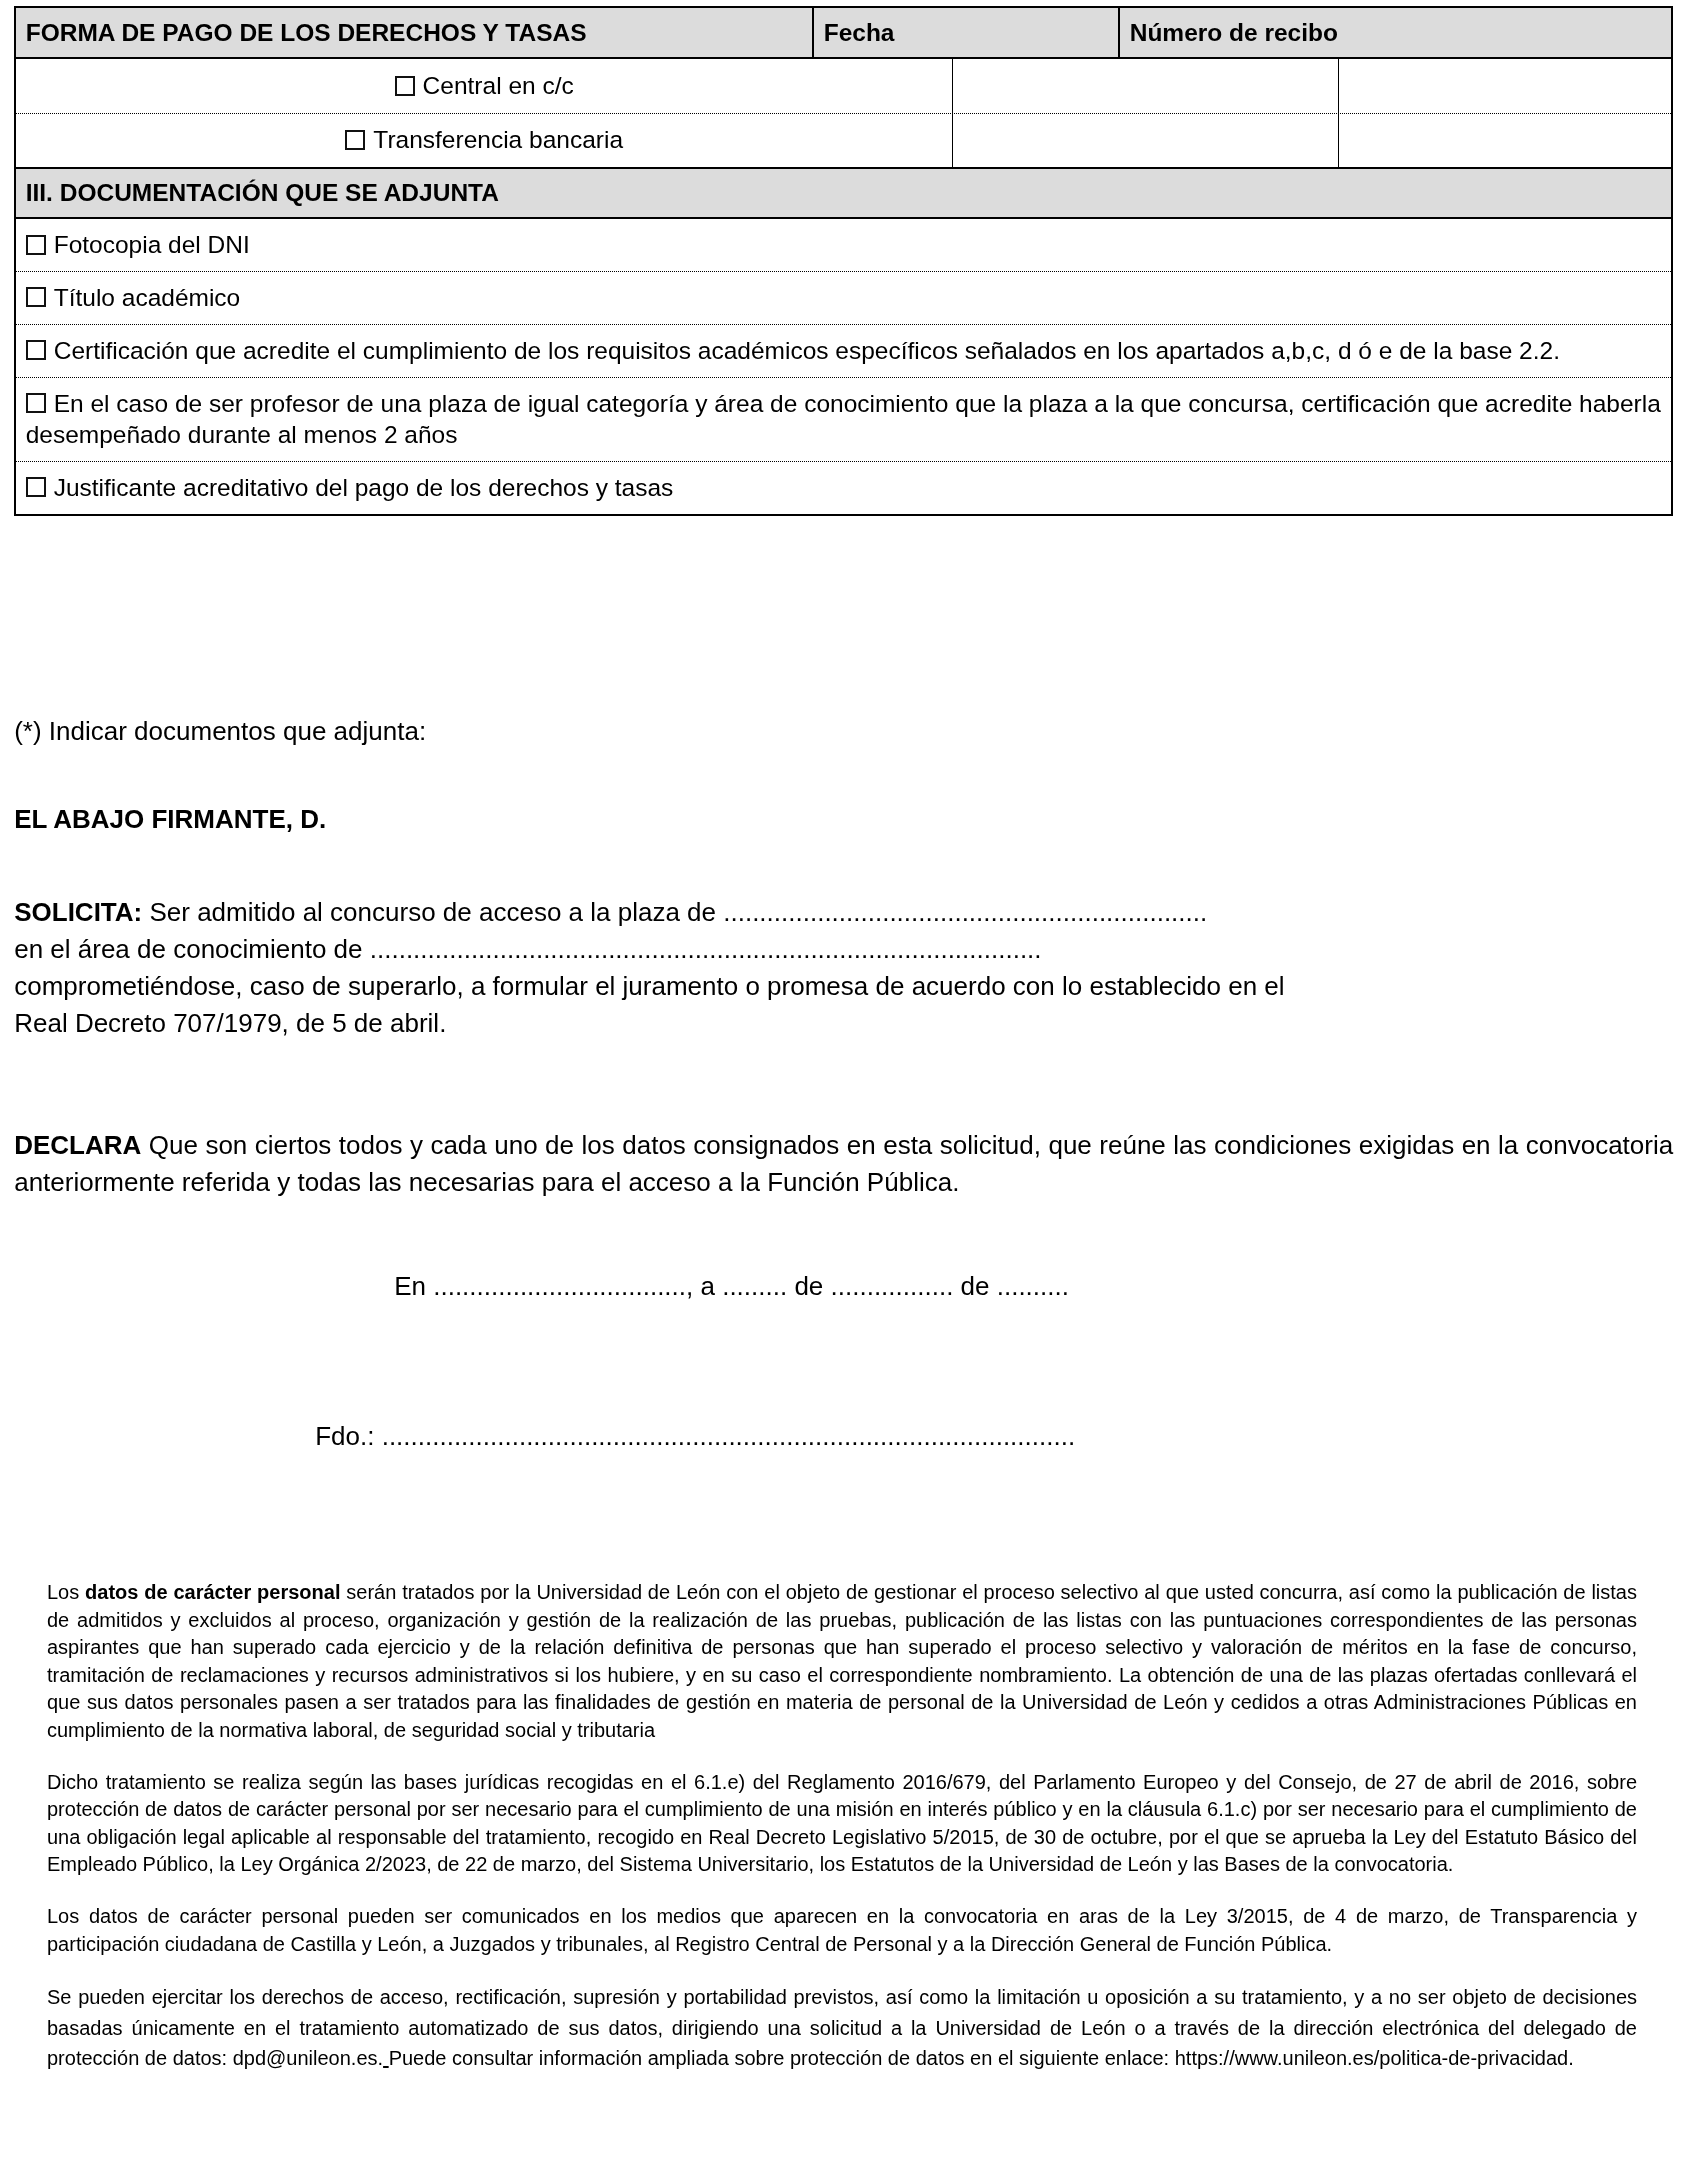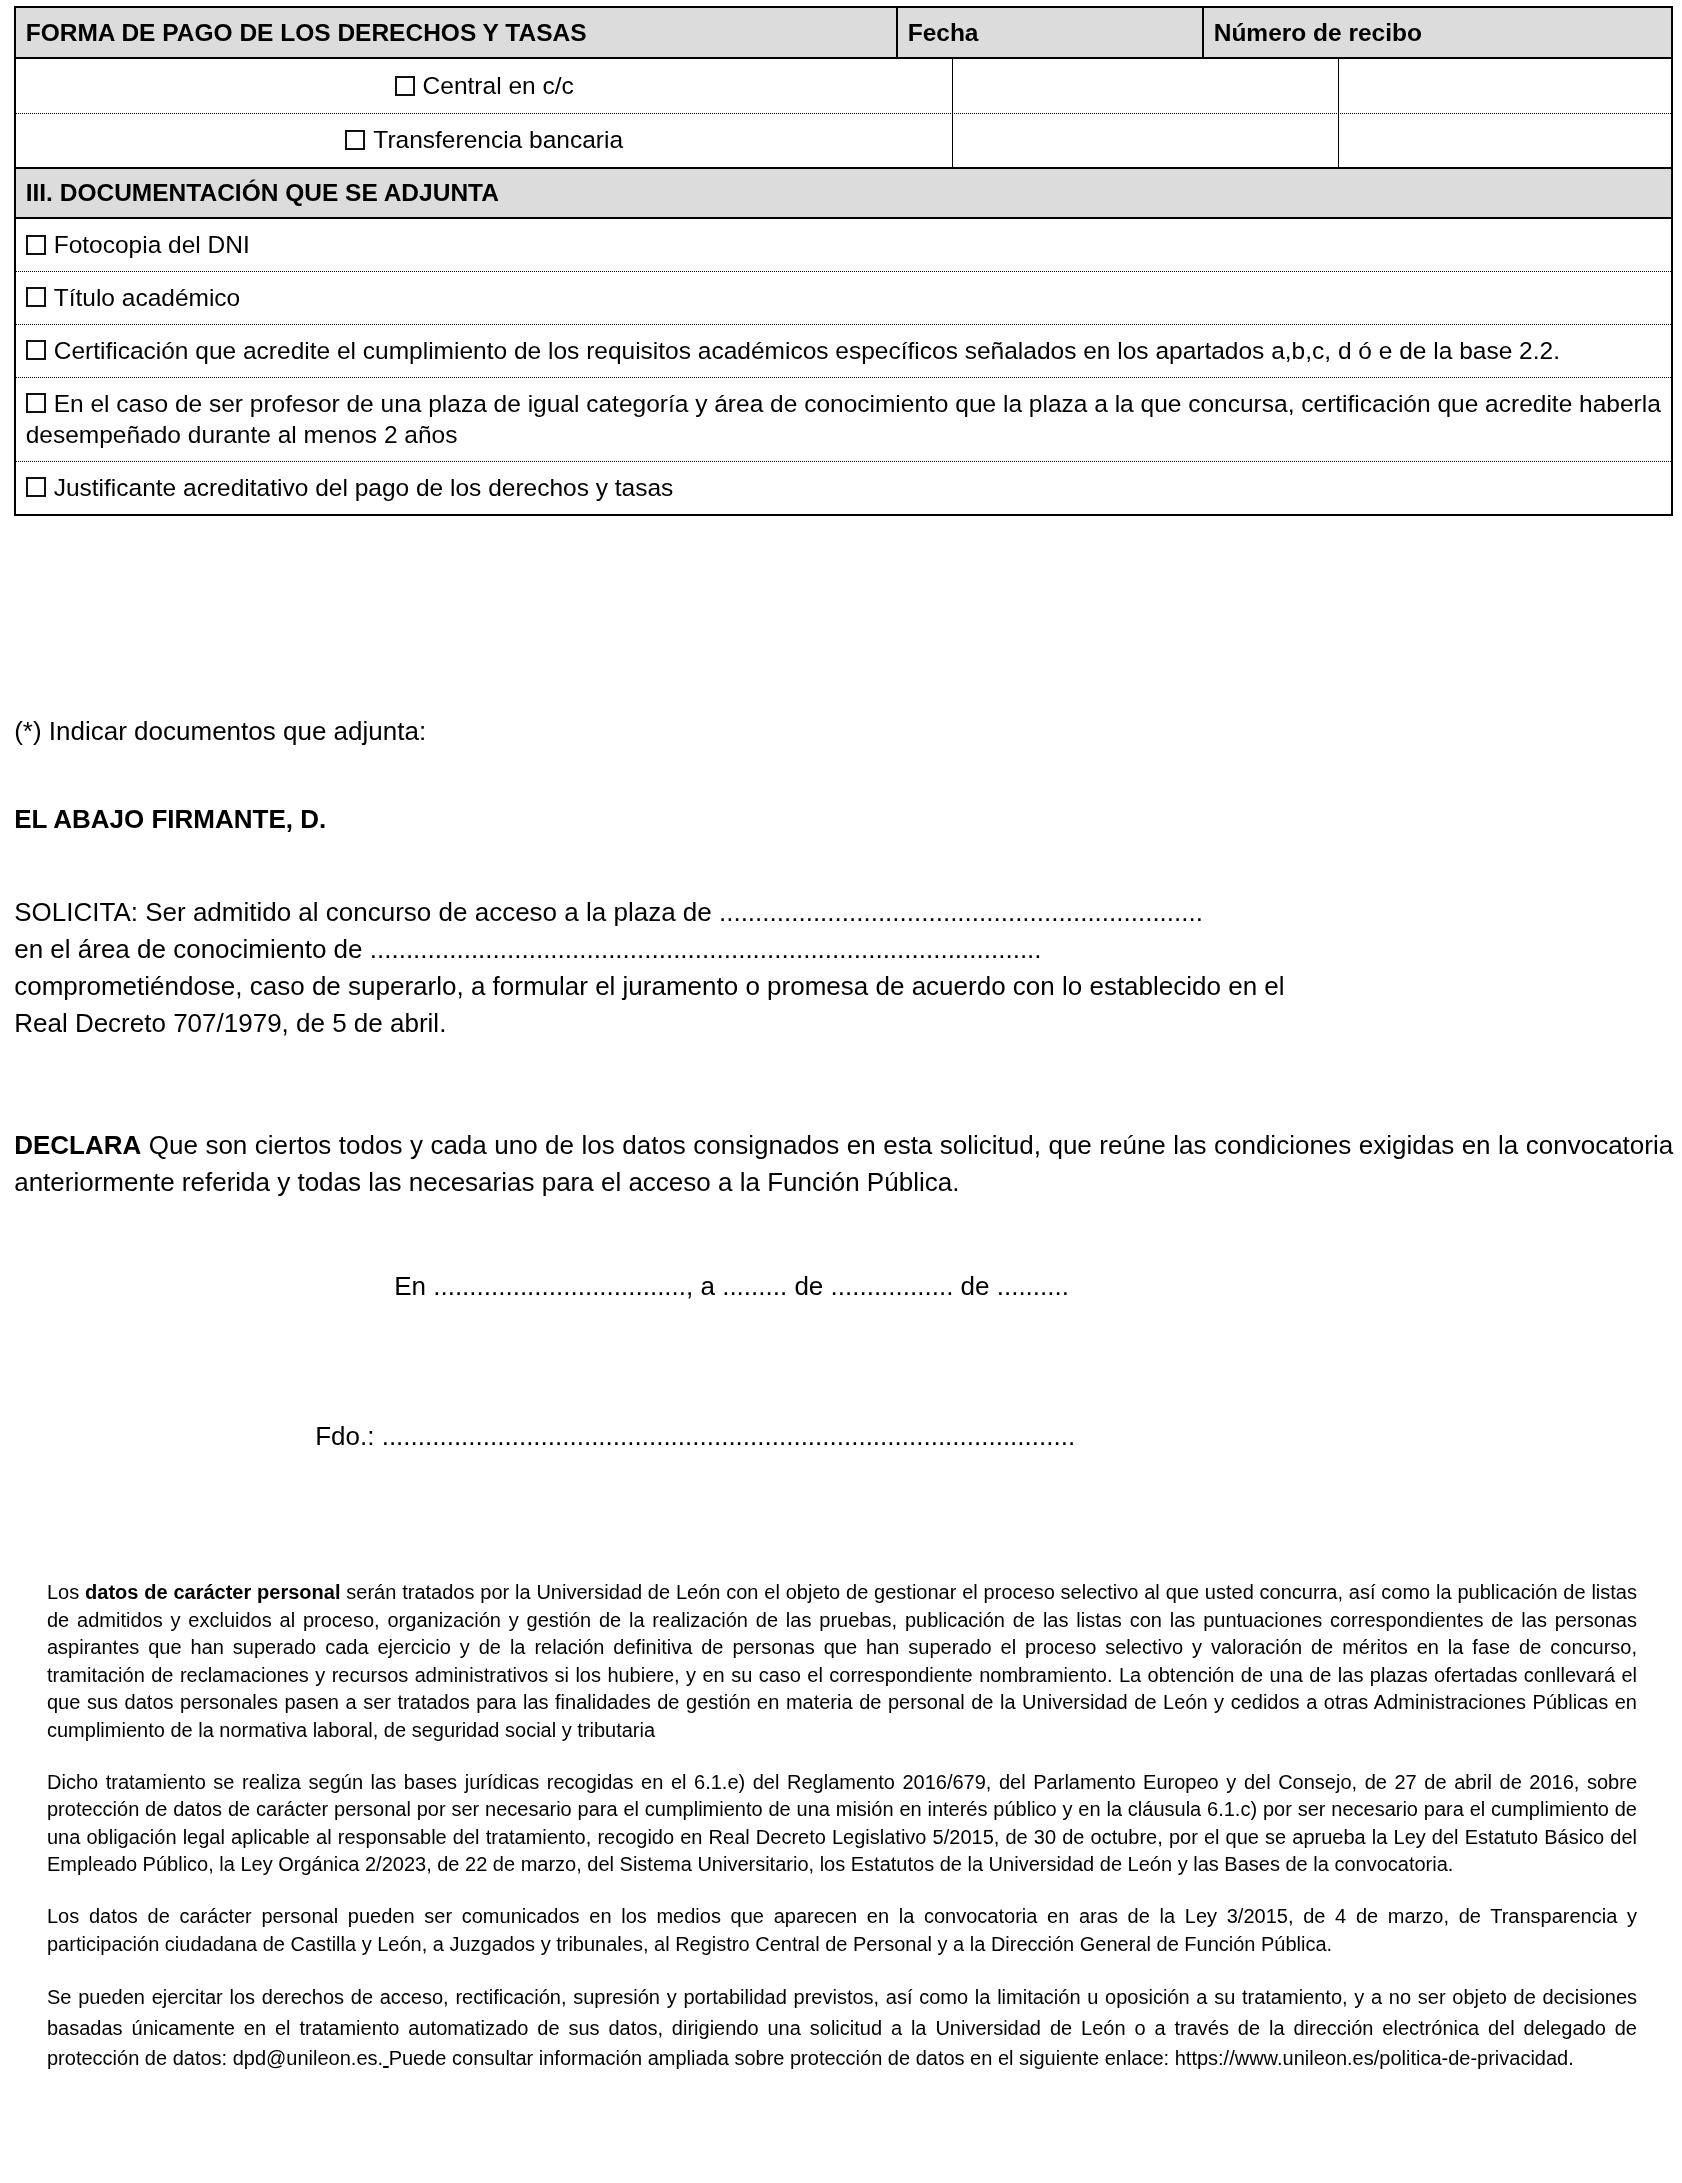--- a/index.html
+++ b/index.html
@@ -37,21 +37,21 @@
   .row-payhead {
     background: #dcdcdc;
     border-bottom: 2.4px solid #000;
   }
   .cell {
     box-sizing: border-box;
     display: flex;
     align-items: center;
   }
   .c-label {
-    width: 880px;
+    width: 796px;
     padding: 10.3px 9.5px 10.3px 9.5px;
     font-size: 24.5px;
     font-weight: bold;
   }
   .c-fecha {
     width: 306px;
     border-left: 2.4px solid #000;
     padding: 10.3px 9.5px;
     font-size: 24.5px;
     font-weight: bold;
@@ -137,21 +137,21 @@
   .p-firmante {
     font-size: 26px;
     font-weight: bold;
     margin: 57px 0 0 0;
   }
   .p-solicita {
     font-size: 26px;
     margin: 59px 0 0 0;
     line-height: 1.42;
   }
-  .p-solicita b { font-weight: normal; }
+  .p-solicita b { font-weight: bold; }
   .p-declara {
     font-size: 26px;
     margin: 85px 0 0 0;
     line-height: 1.42;
     text-align: justify;
   }
   .p-declara b { font-weight: bold; }
   .p-en {
     font-size: 26px;
     margin: 71px 0 0 0;

